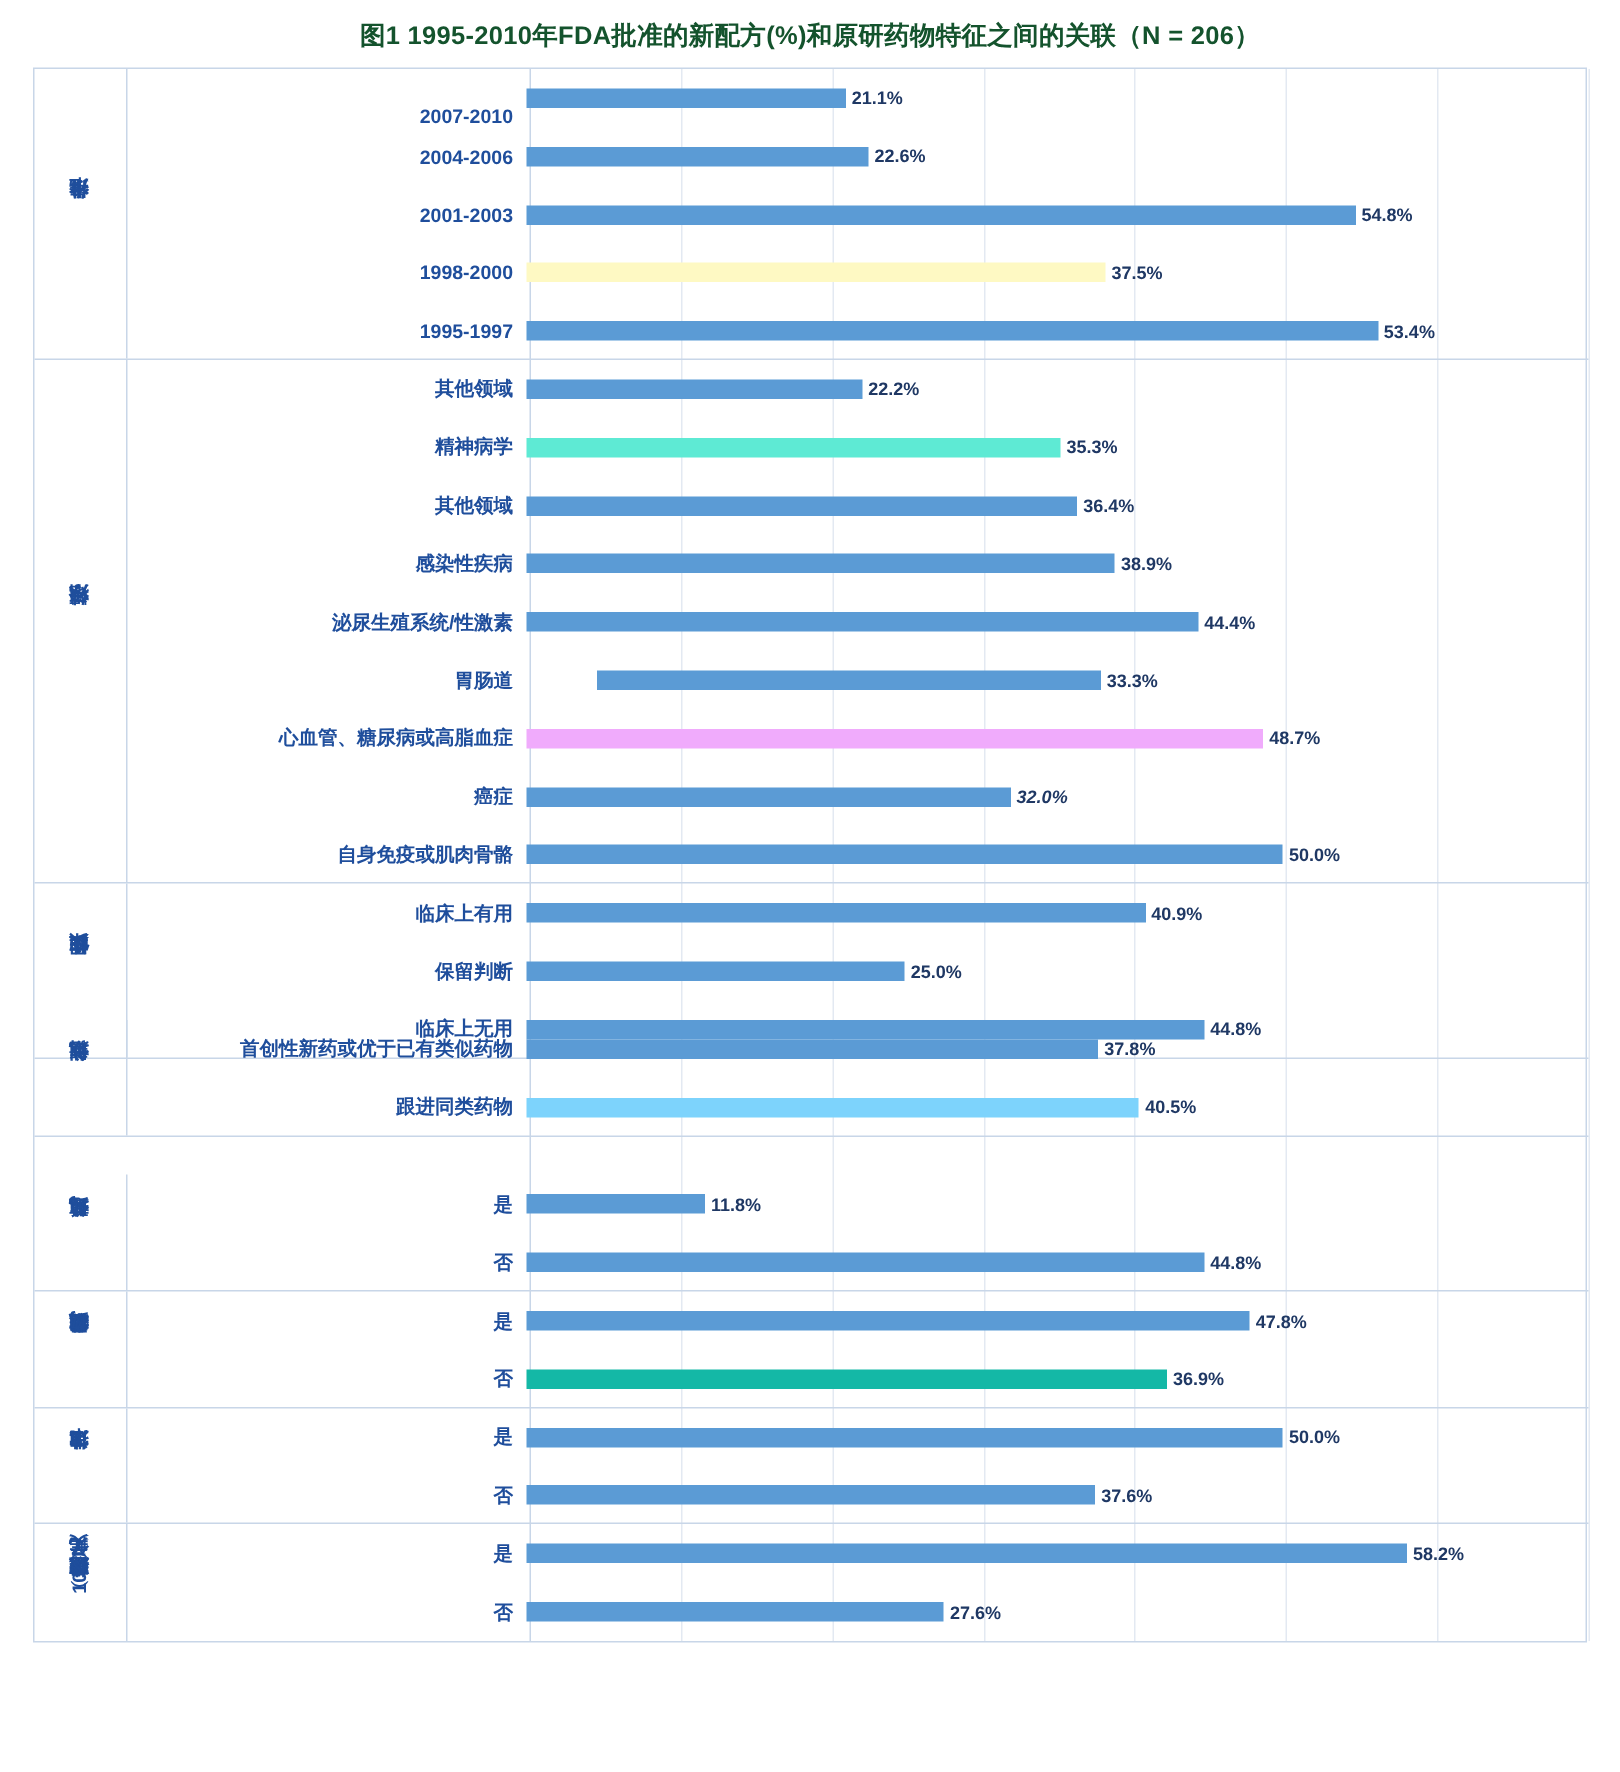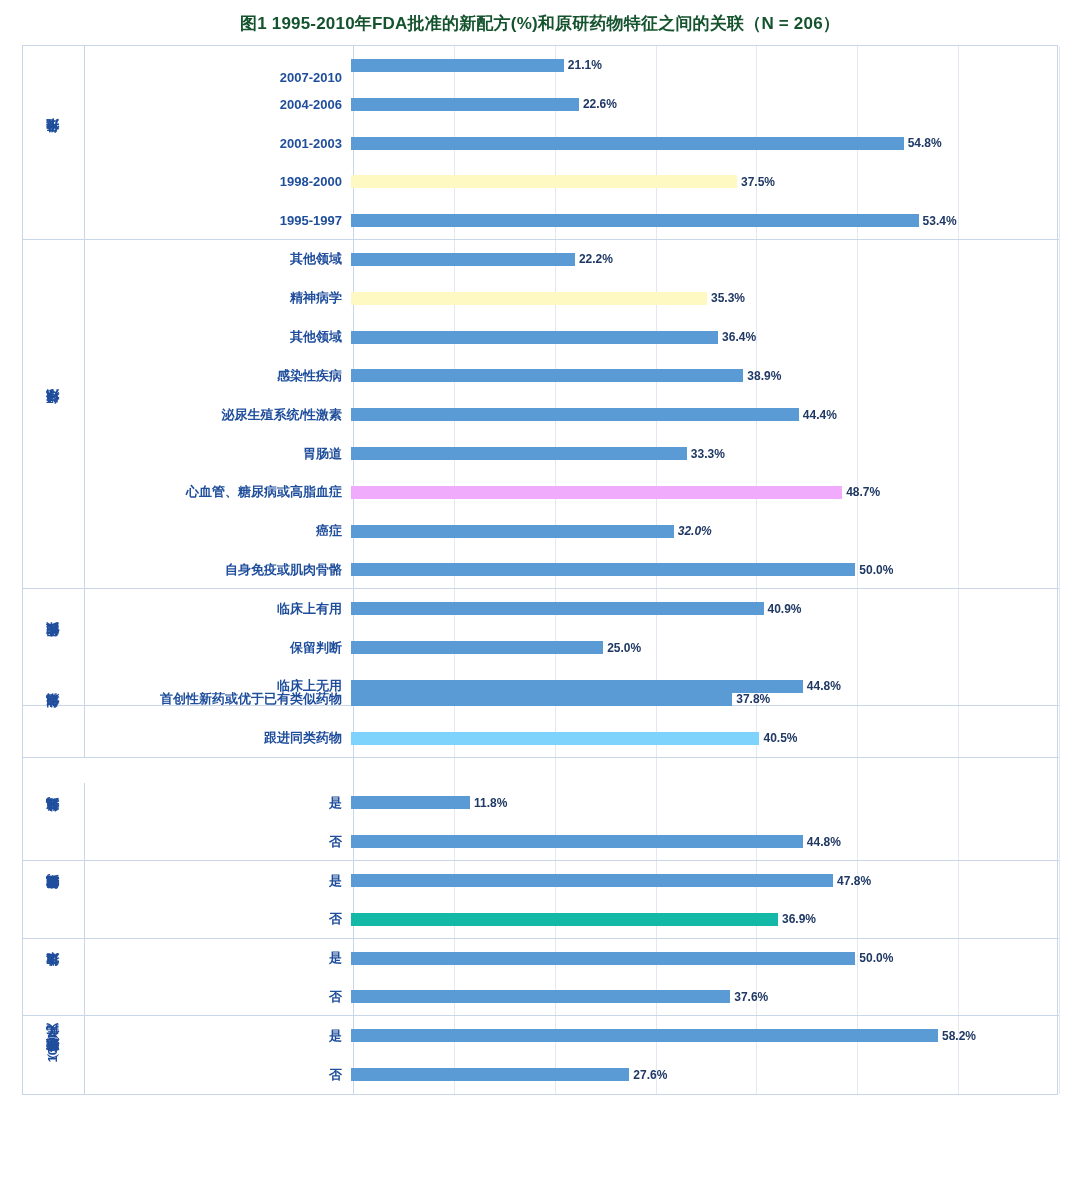--- a/index.html
+++ b/index.html
@@ -214,21 +214,21 @@
               <div class="cat-label">其他领域</div>
               <div class="bar-area">
                 <div class="bar" style="width: 223.903px; background: rgb(91, 155, 213);">
                   <span class="bar-value">22.2%</span>
                 </div>
               </div>
             </div>
             <div class="row" style="height: 38.8148px;">
               <div class="cat-label">精神病学</div>
               <div class="bar-area">
-                <div class="bar" style="width: 356.026px; background: #fef9c3;">
+                <div class="bar" style="width: 356.026px; background: #5eead4;">
                   <span class="bar-value">35.3%</span>
                 </div>
               </div>
             </div>
             <div class="row" style="height: 38.8148px;">
               <div class="cat-label">其他领域</div>
               <div class="bar-area">
                 <div class="bar" style="width: 367.12px; background: rgb(91, 155, 213);">
                   <span class="bar-value">36.4%</span>
                 </div>
@@ -243,21 +243,21 @@
               </div>
             </div>
             <div class="row" style="height: 38.8148px;">
               <div class="cat-label">泌尿生殖系统/性激素</div>
               <div class="bar-area">
                 <div class="bar" style="width: 447.806px; background: rgb(91, 155, 213);">
                   <span class="bar-value">44.4%</span>
                 </div>
               </div>
             </div>
-            <div class="row" style="height: 38.8148px;">
+            <div class="row" style="height: 38.8148px; gap: 47px;">
               <div class="cat-label">胃肠道</div>
               <div class="bar-area">
                 <div class="bar" style="width: 335.854px; background: rgb(91, 155, 213);">
                   <span class="bar-value">33.3%</span>
                 </div>
               </div>
             </div>
             <div class="row" style="height: 38.8148px;">
               <div class="cat-label">心血管、糖尿病或高脂血症</div>
               <div class="bar-area">

